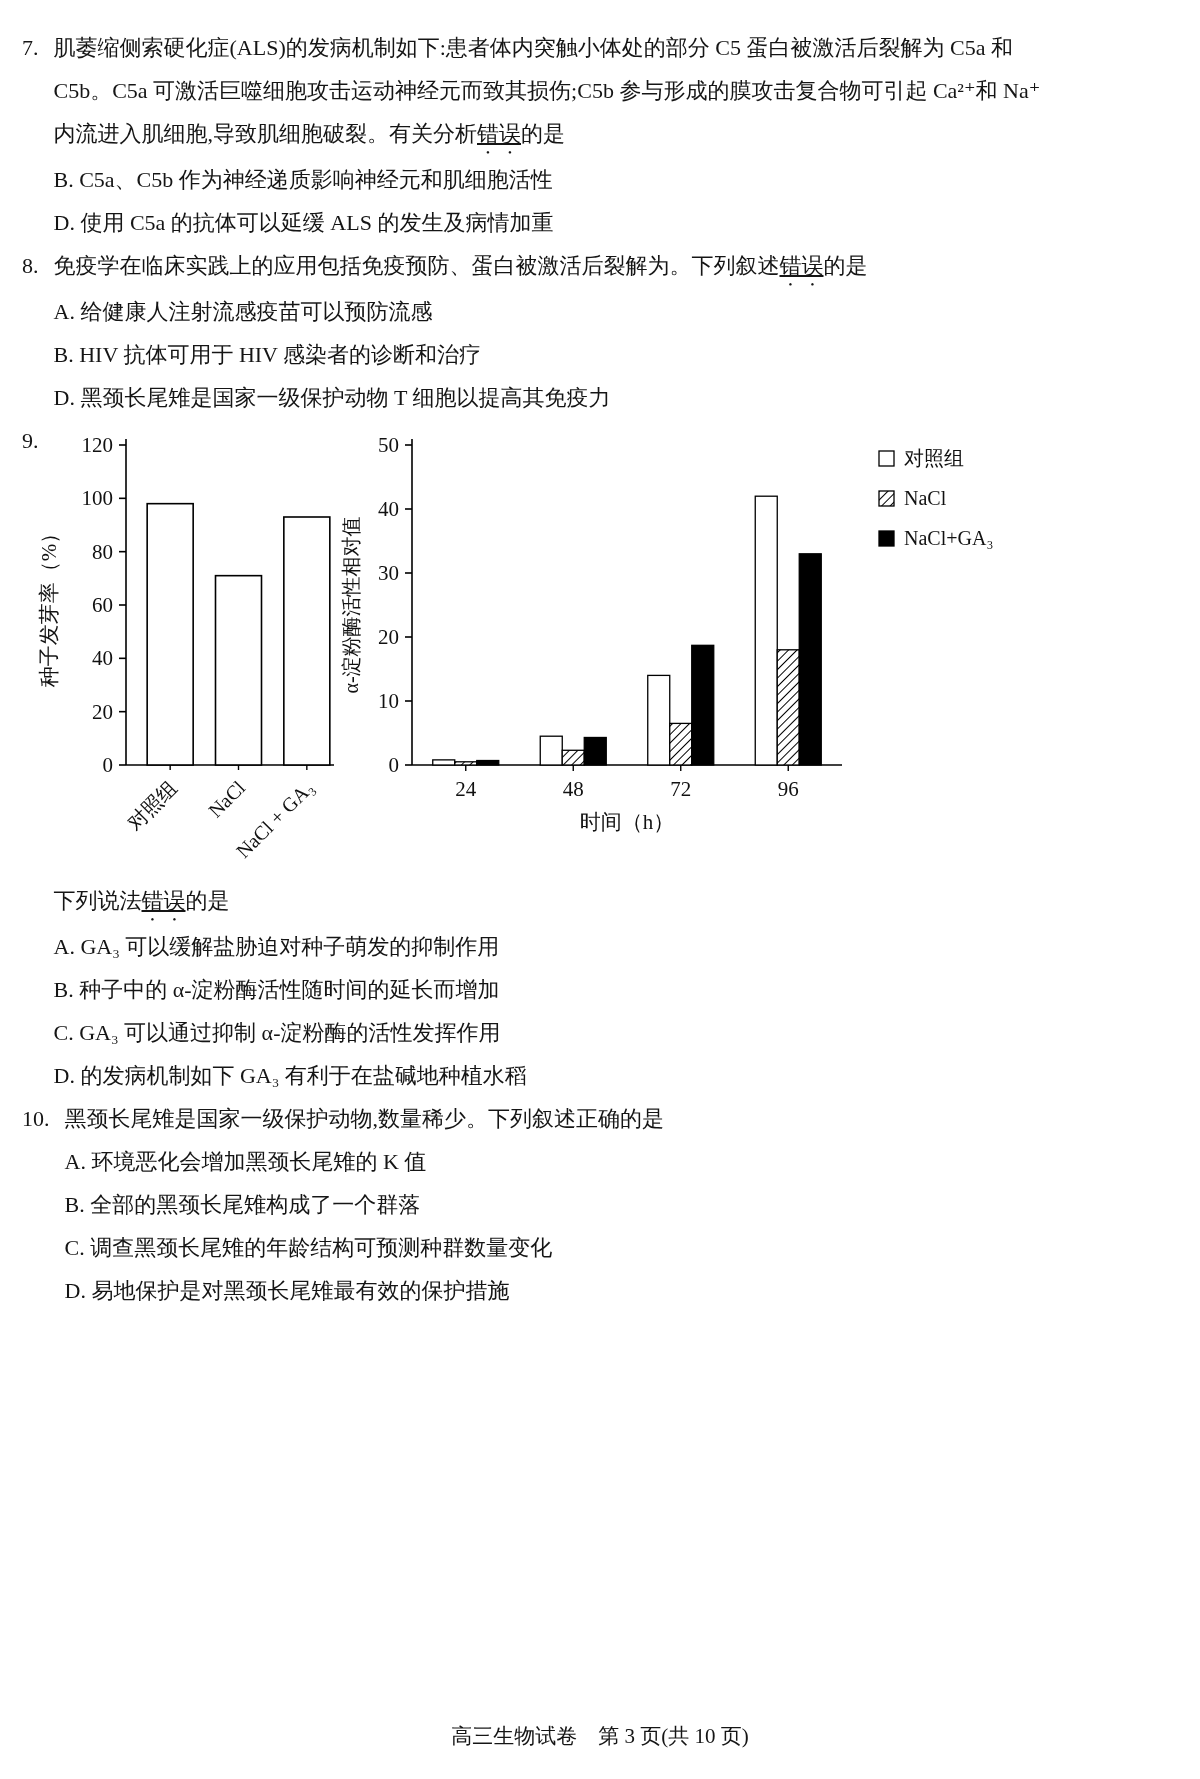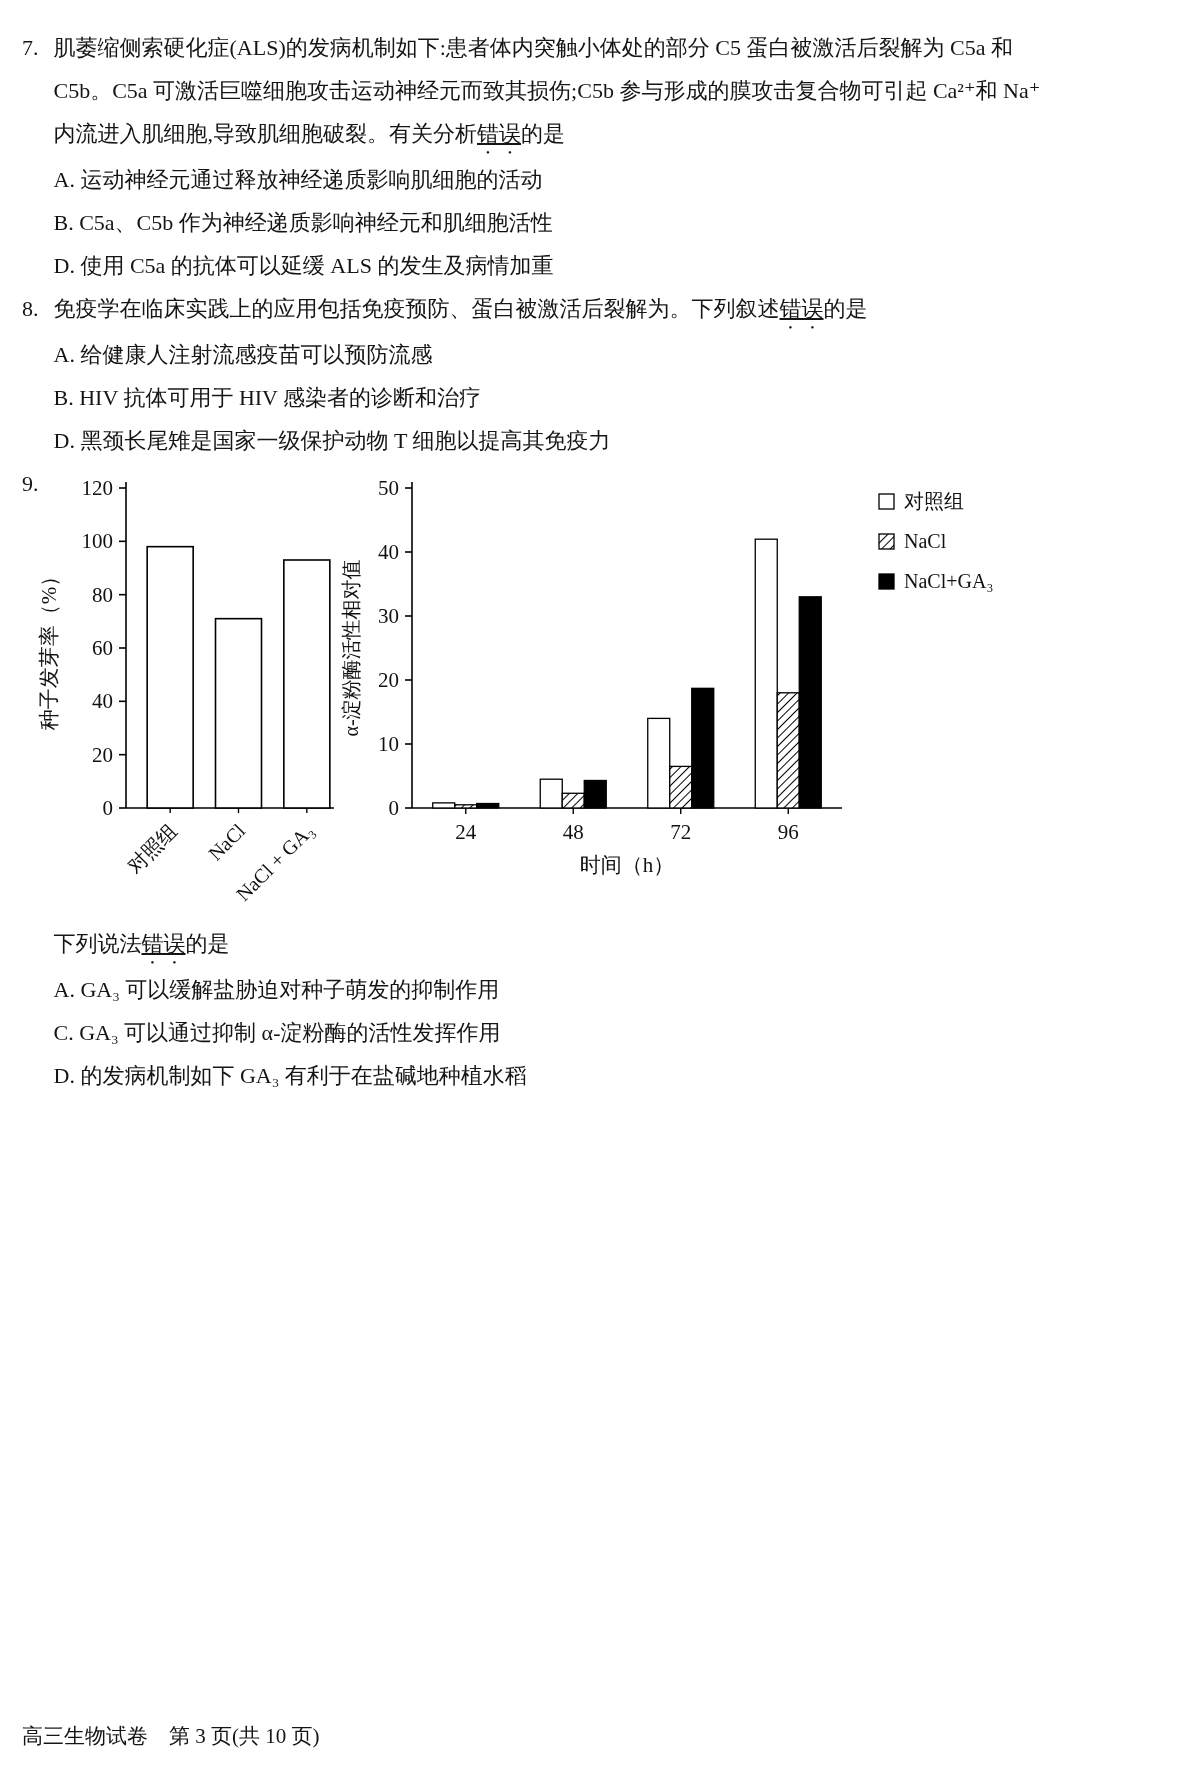--- a/index.html
+++ b/index.html
@@ -29,36 +29,35 @@
   }
   .charts-row {
     display: flex;
     align-items: flex-start;
     margin: 6px 0 2px -20px;
   }
   svg { display: block; }
   svg text { font-family: "Liberation Serif", "DejaVu Serif", serif; fill: #111; }
   .footer {
     margin-top: auto;
-    text-align: left;
+    text-align: center;
     font-size: 21px;
     margin-right: -128px;
     line-height: 30px;
   }
 </style>
 </head>
 <body>
 
 <div class="page">
 
   <div class="question">
     <div class="q-num">7.</div>
     <div class="q-body">
       <div class="q-stem"><span>肌萎缩侧索硬化症(ALS)的发病机制如下:患者体内突触小体处的部分 C5 蛋白被激活后裂解为 C5a 和 C5b。C5a 可激活巨噬细胞攻击运动神经元而致其损伤;C5b 参与形成的膜攻击复合物可引起 Ca²⁺和 Na⁺内流进入肌细胞,导致肌细胞破裂。有关分析</span><span class="em">错误</span><span>的是</span></div>
-      <div class="option">A. 运动神经元通过释放神经递质影响肌细胞的活动</div>
       <div class="option">B. C5a、C5b 作为神经递质影响神经元和肌细胞活性</div>
       <div class="option">D. 使用 C5a 的抗体可以延缓 ALS 的发生及病情加重</div>
     </div>
   </div>
 
   <div class="question">
     <div class="q-num">8.</div>
     <div class="q-body">
       <div class="q-stem"><span>免疫学在临床实践上的应用包括免疫预防、蛋白被激活后裂解为。下列叙述</span><span class="em">错误</span><span>的是</span></div>
       <div class="option">A. 给健康人注射流感疫苗可以预防流感</div>
@@ -147,23 +146,34 @@
             <text x="570" y="40" font-size="20">对照组</text>
             <rect x="545" y="66" width="15" height="15" fill="url(#hatch)" stroke="#000" stroke-width="1.3"></rect>
             <text x="570" y="80" font-size="20">NaCl</text>
             <rect x="545" y="106" width="15" height="15" fill="#000" stroke="#000" stroke-width="1.3"></rect>
             <text x="570" y="120" font-size="20">NaCl+GA₃</text>
           </svg>
       </div>
 
       <div class="q-stem"><span>下列说法</span><span class="em">错误</span><span>的是</span></div>
       <div class="option">A. GA₃ 可以缓解盐胁迫对种子萌发的抑制作用</div>
+      <div class="option">B. 种子中的 α-淀粉酶活性随时间的延长而增加</div>
       <div class="option">C. GA₃ 可以通过抑制 α-淀粉酶的活性发挥作用</div>
       <div class="option">D. 的发病机制如下 GA₃ 有利于在盐碱地种植水稻</div>
     </div>
   </div>
 
+  <div class="question">
+    <div class="q-num">10.</div>
+    <div class="q-body">
+      <div class="q-stem"><span>黑颈长尾雉是国家一级保护动物,数量稀少。下列叙述正确的是</span></div>
+      <div class="option">A. 环境恶化会增加黑颈长尾雉的 K 值</div>
+      <div class="option">B. 全部的黑颈长尾雉构成了一个群落</div>
+      <div class="option">C. 调查黑颈长尾雉的年龄结构可预测种群数量变化</div>
+      <div class="option">D. 易地保护是对黑颈长尾雉最有效的保护措施</div>
+    </div>
+  </div>
 
   <div class="footer">
     <span>高三生物试卷　第 3 页(共 10 页)</span>
   </div>
 
 </div>
 
 </body></html>

